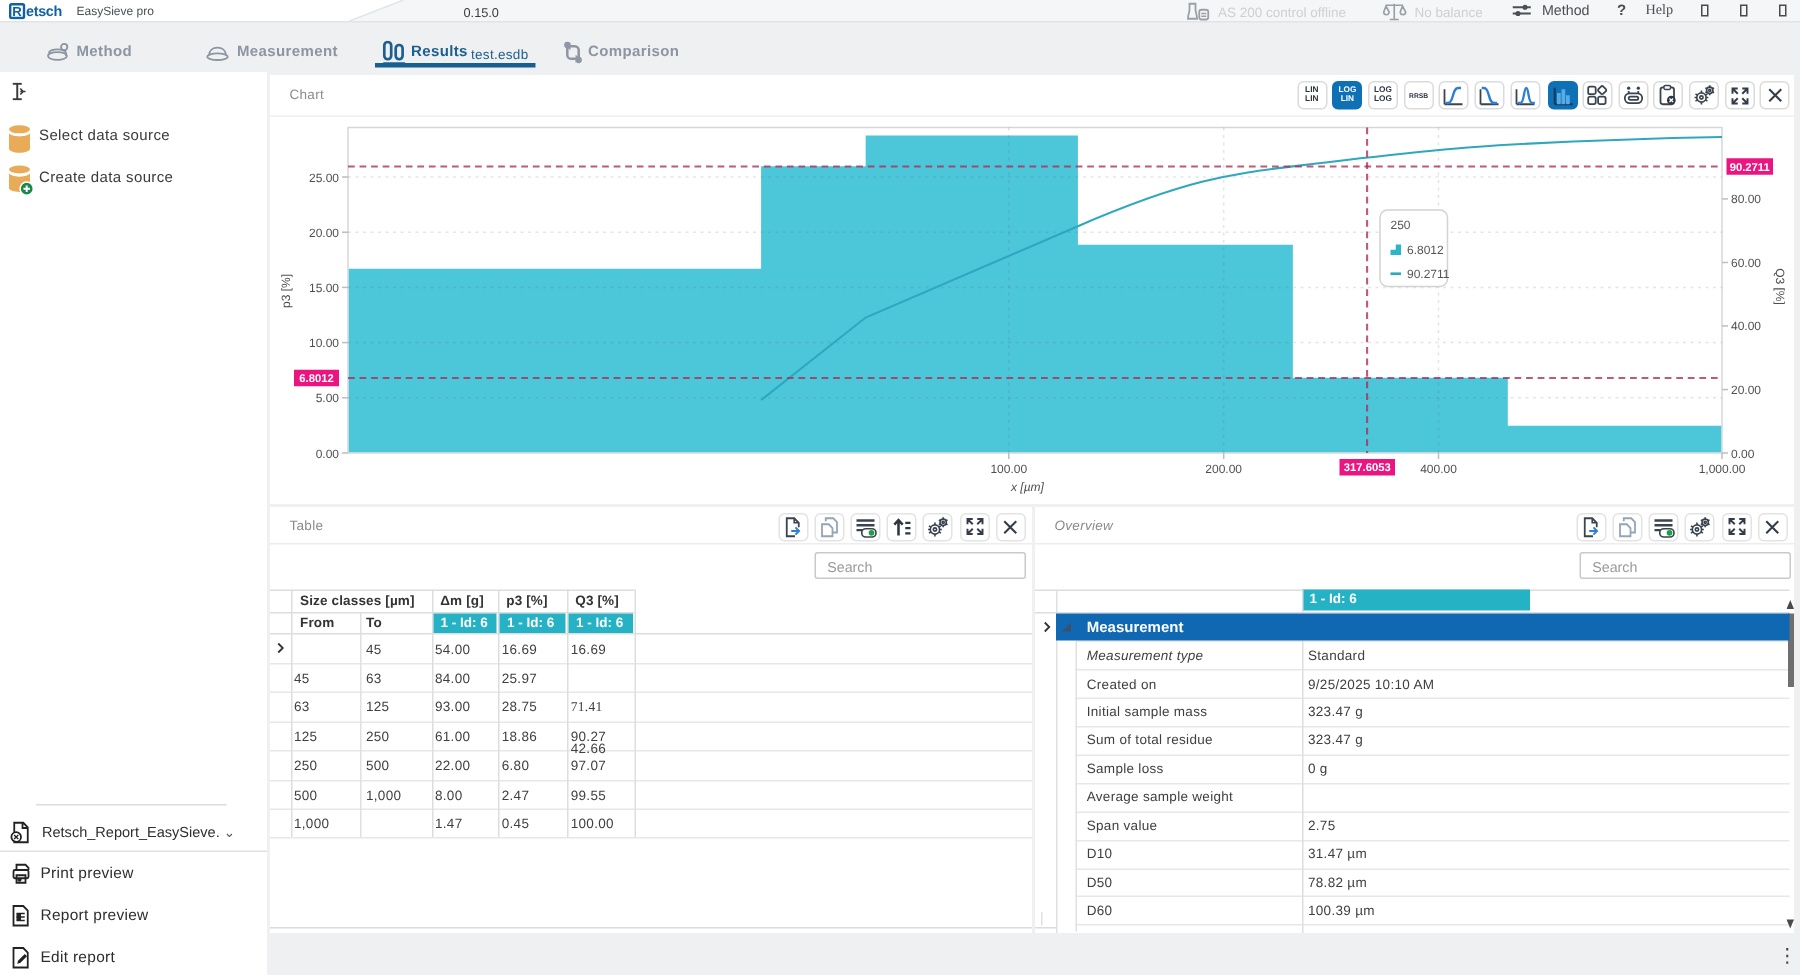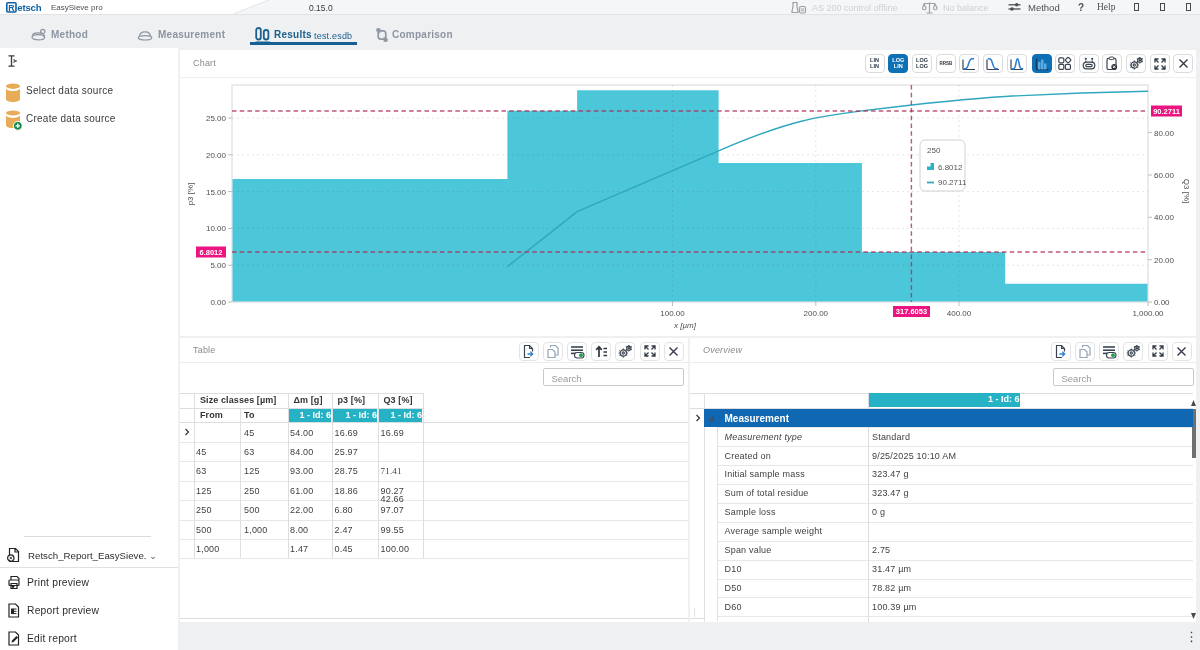--- a/index.html
+++ b/index.html
@@ -11,21 +11,21 @@
   .tbtn { position:absolute; width:20px; height:19px; border:1px solid #dbdbdb; border-radius:4px;
           background:#fff; display:flex; align-items:center; justify-content:center; }
   .tbtn.lt { border-color:#e3e3e3; }
   .tbtn.blue { background:#0e70b5; border-color:#0e70b5; }
   .btxt { font-size:5.5px; font-weight:bold; line-height:5.5px; color:#2b3440; text-align:center; letter-spacing:0; }
   .tbtn.blue .btxt { color:#fff; }
   .hline { position:absolute; height:1px; background:#e7e7e9; }
   .vline { position:absolute; width:1px; background:#e0e0e2; }
   .cell { position:absolute; font-size:9px; letter-spacing:0.2px; color:#3f3f3f; white-space:nowrap; }
   .hcell { position:absolute; font-size:9px; letter-spacing:0.1px; font-weight:bold; color:#333; white-space:nowrap; }
-  .cyancell { position:absolute; background:#26b2c5; color:#fff; font-size:9px; font-weight:bold; line-height:13.5px; padding-left:5px; white-space:nowrap;text-align:right; }
+  .cyancell { position:absolute; background:#26b2c5; color:#fff; font-size:9px; font-weight:bold; line-height:13.5px; padding-left:5px; white-space:nowrap; }
 </style>
 </head>
 <body>
 
 <div class="abs" style="left:0;top:0;width:1200px;height:14px;background:#f5f6f7;"></div>
 <svg class="abs" style="left:0;top:0;" width="280" height="14">
   <polygon points="0,0 269,0 233,14 0,14" fill="#ffffff"></polygon>
   <line x1="269" y1="0" x2="233" y2="14" stroke="#e2e4e6" stroke-width="1"></line>
 </svg>
 <div class="abs" style="left:0;top:13.5px;width:1200px;height:1px;background:#e1e3e5;"></div>

